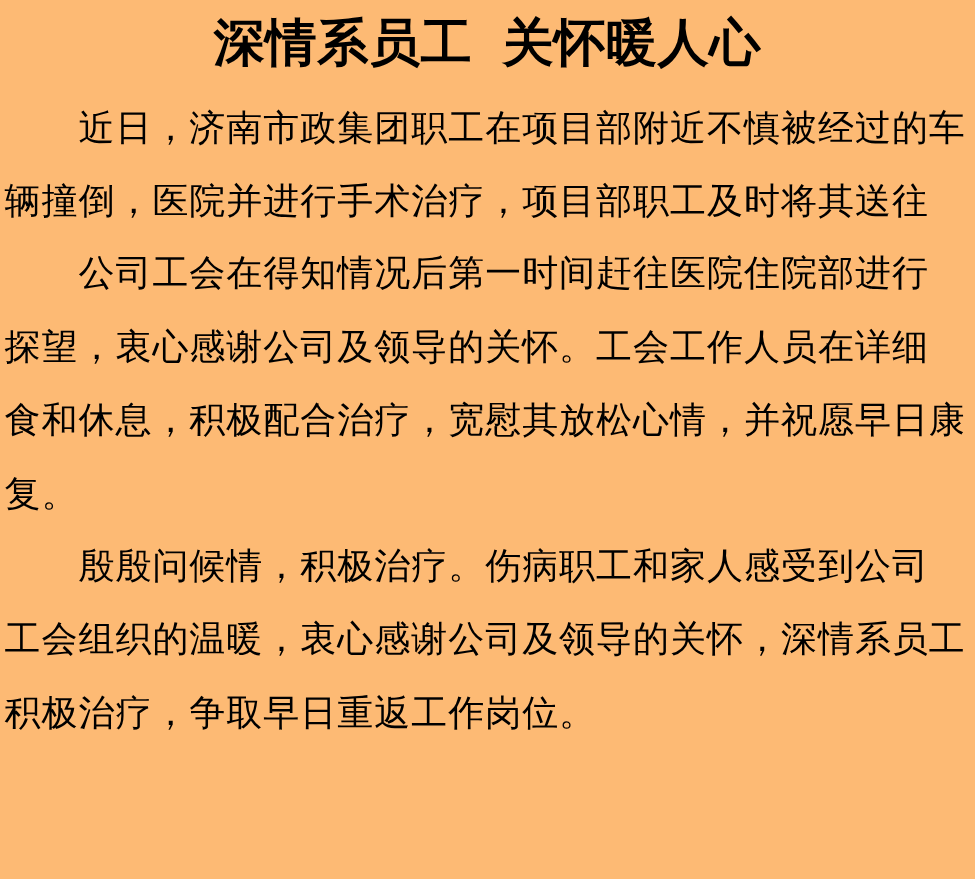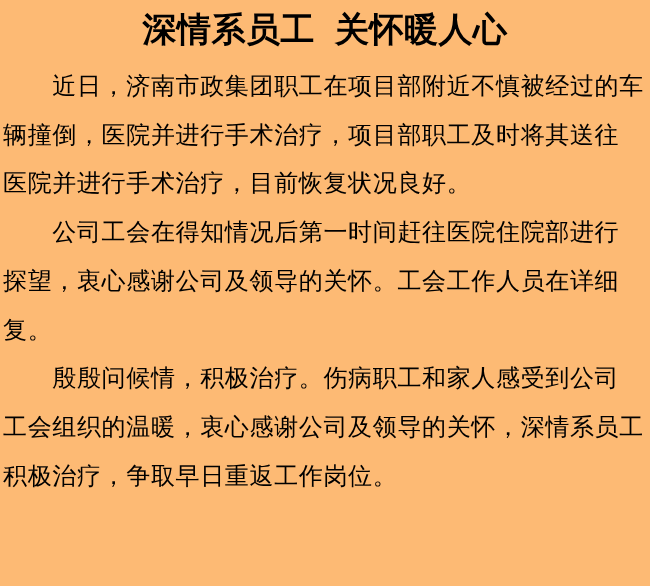--- a/index.html
+++ b/index.html
@@ -43,21 +43,21 @@
   }
 </style>
 </head>
 <body>
 
 <div class="page">
   <h1 class="title">深情系员工 关怀暖人心</h1>
   <div class="doc-body">
     <div class="line">　　近日，济南市政集团职工在项目部附近不慎被经过的车</div>
     <div class="line">辆撞倒，医院并进行手术治疗，项目部职工及时将其送往</div>
-    <div class="line">医院并进行手术治疗，目前恢复状况良好。</div>
     <div class="line">　　公司工会在得知情况后第一时间赶往医院住院部进行</div>
     <div class="line">探望，衷心感谢公司及领导的关怀。工会工作人员在详细</div>
+    <div class="line">食和休息，积极配合治疗，宽慰其放松心情，并祝愿早日康</div>
     <div class="line">复。</div>
     <div class="line">　　殷殷问候情，积极治疗。伤病职工和家人感受到公司</div>
     <div class="line">工会组织的温暖，衷心感谢公司及领导的关怀，深情系员工</div>
     <div class="line">积极治疗，争取早日重返工作岗位。</div>
   </div>
 </div>
 
 </body></html>

